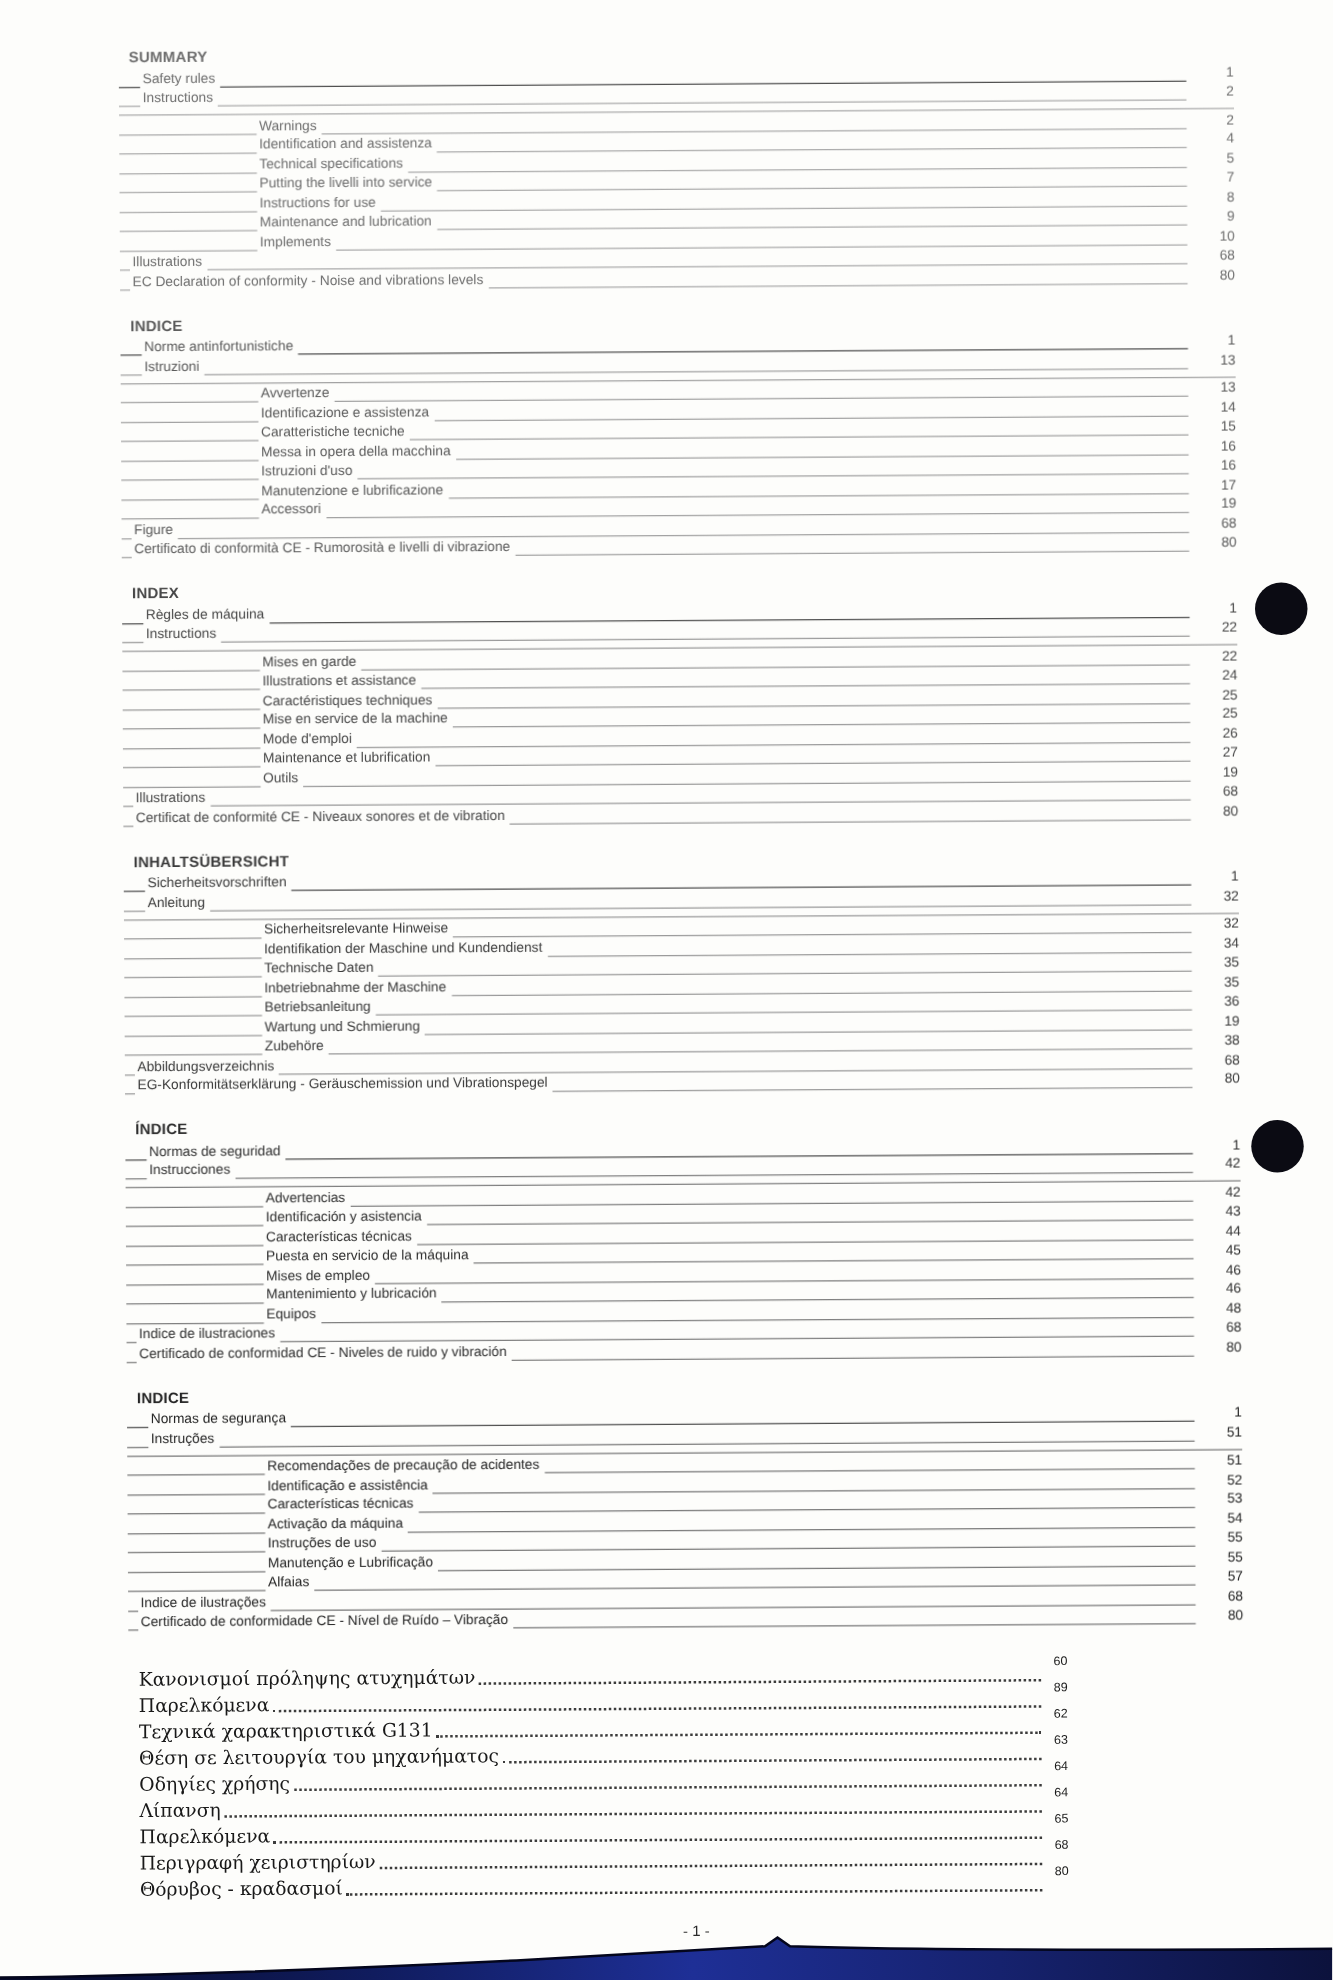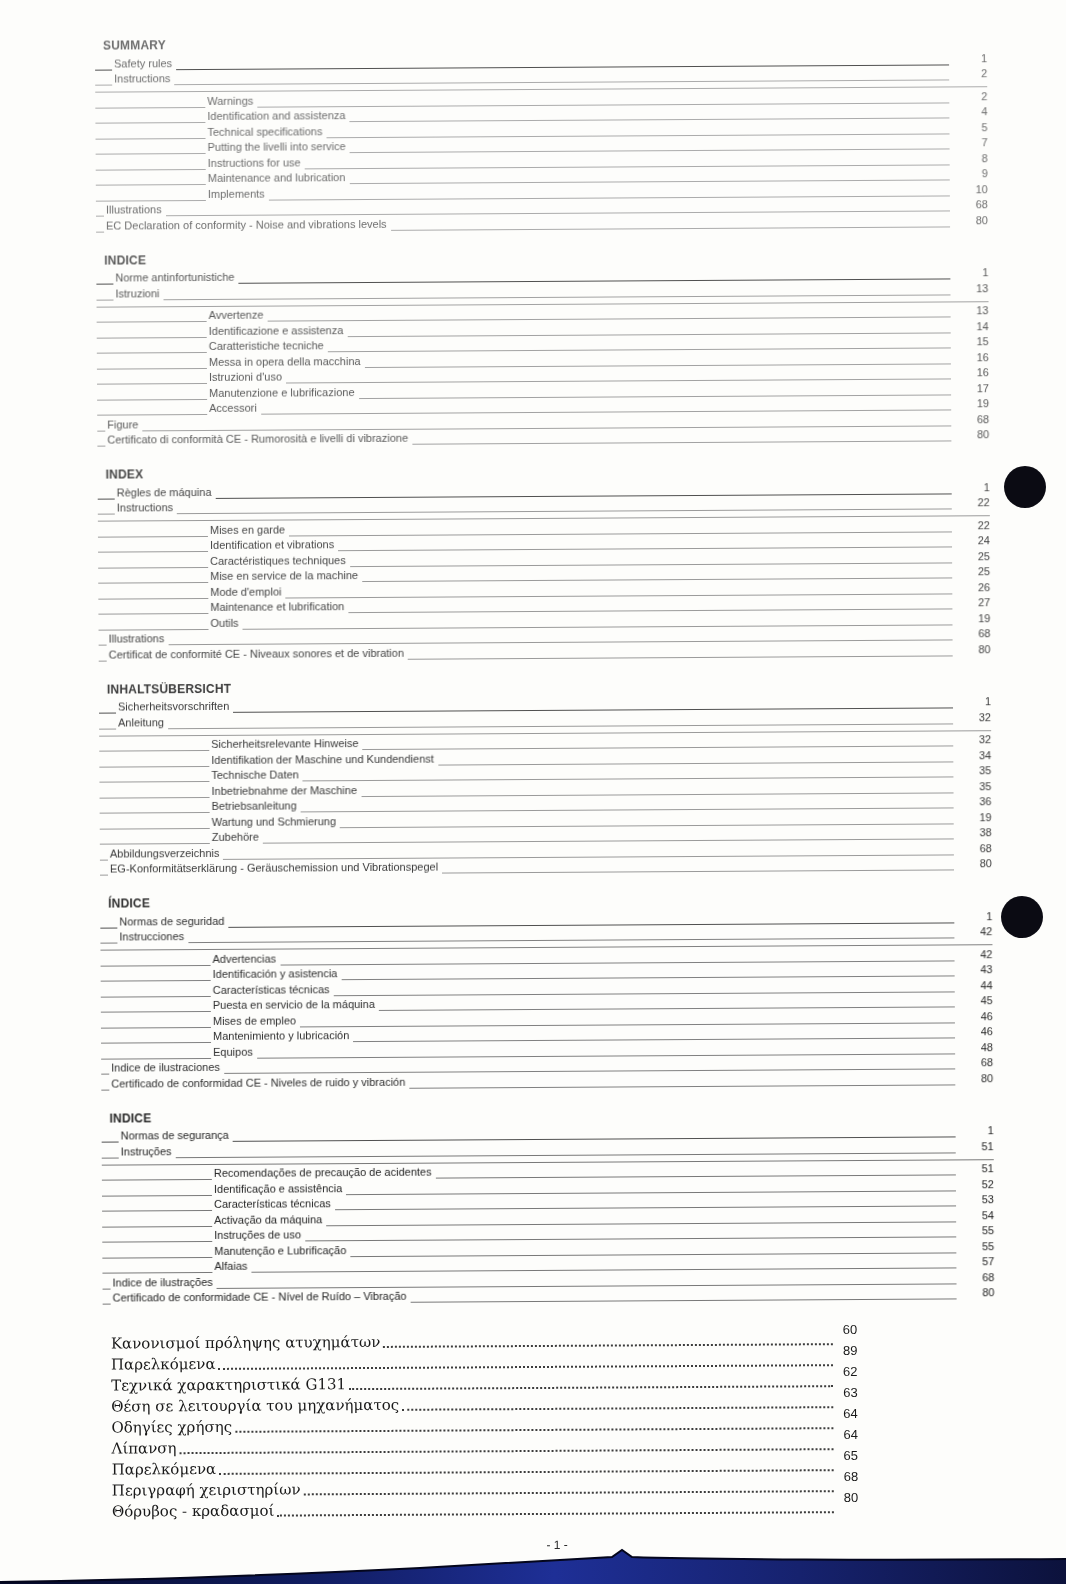--- a/index.html
+++ b/index.html
@@ -37,21 +37,21 @@
   .sec-spanish .leader,.sec-spanish .lead-left,.sec-spanish .toc-spacer{border-color:#808080;}
   .sec-portuguese{color:#242424;filter:blur(0.18px);}
   .sec-portuguese .leader,.sec-portuguese .lead-left,.sec-portuguese .toc-spacer{border-color:#787878;}
 
   
   .greek-section{margin-top:27px;margin-left:8px;color:#191919;}
   .greek-row{display:flex;align-items:flex-end;height:21px;
     font-family:"DejaVu Serif","Liberation Serif",serif;font-size:15px;line-height:18px;}
   .greek-label{white-space:nowrap;padding-right:3px;}
   .greek-leader{flex:1;border-bottom:2px dotted #3c3c3c;height:4px;margin-bottom:3px;}
-  .greek-page{width:152px;text-align:left;padding-left:10px;font-size:13px;
+  .greek-page{width:152px;text-align:left;padding-left:10px;font-size:10px;
     font-family:"Liberation Sans",sans-serif;transform:translateY(-9px);}
 
   .footer{margin-top:20px;text-align:center;font-size:12px;color:#2b2b2b;padding-left:14px;}
 
   .punch-hole{position:absolute;width:42px;height:42px;border-radius:50%;background:#0b0b13;}
   #hole-1{left:1004px;top:466px;}
   #hole-2{left:1001px;top:896px;}
 
   .band{position:absolute;left:0;bottom:0;width:1066px;height:40px;}
 </style>
@@ -217,21 +217,21 @@
           </div>
           <div class="toc-spacer"></div>
           <div class="toc-row lvl2">
             <span class="lead-left"></span>
             <span class="toc-label">Mises en garde</span>
             <span class="leader"></span>
             <span class="toc-page">22</span>
           </div>
           <div class="toc-row lvl2">
             <span class="lead-left"></span>
-            <span class="toc-label">Identification et vibrations</span>
+            <span class="toc-label">Illustrations et assistance</span>
             <span class="leader"></span>
             <span class="toc-page">24</span>
           </div>
           <div class="toc-row lvl2">
             <span class="lead-left"></span>
             <span class="toc-label">Caractéristiques techniques</span>
             <span class="leader"></span>
             <span class="toc-page">25</span>
           </div>
           <div class="toc-row lvl2">

